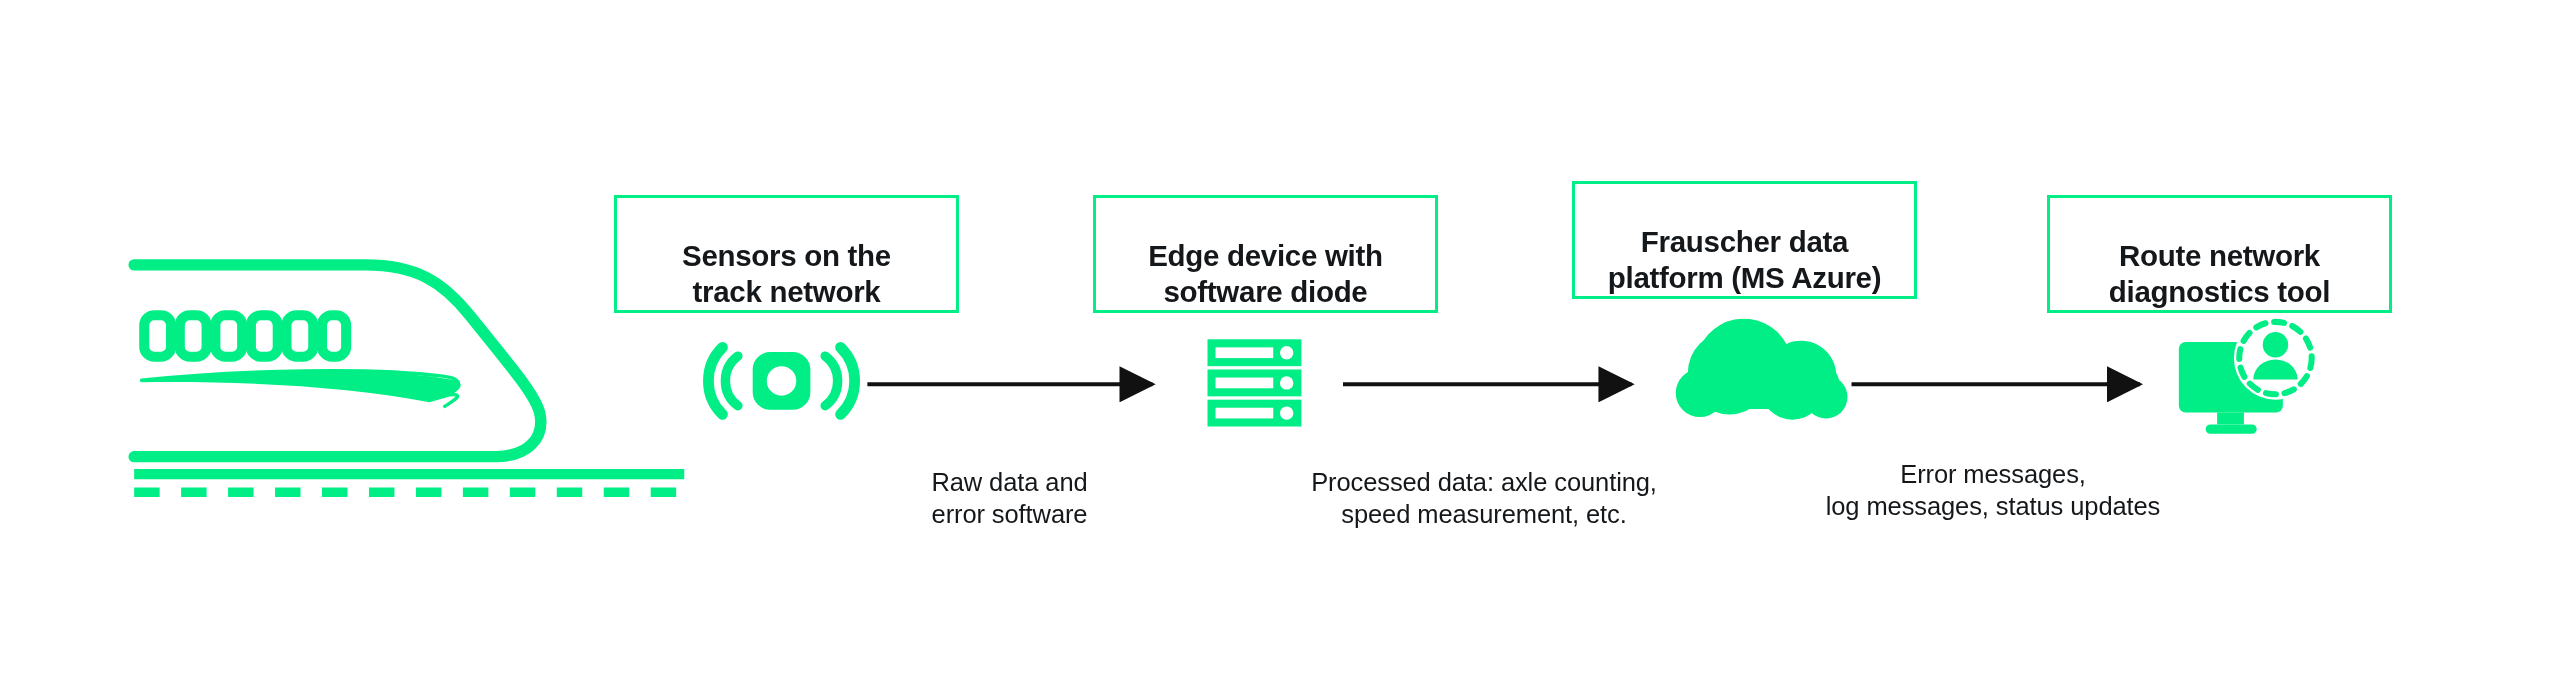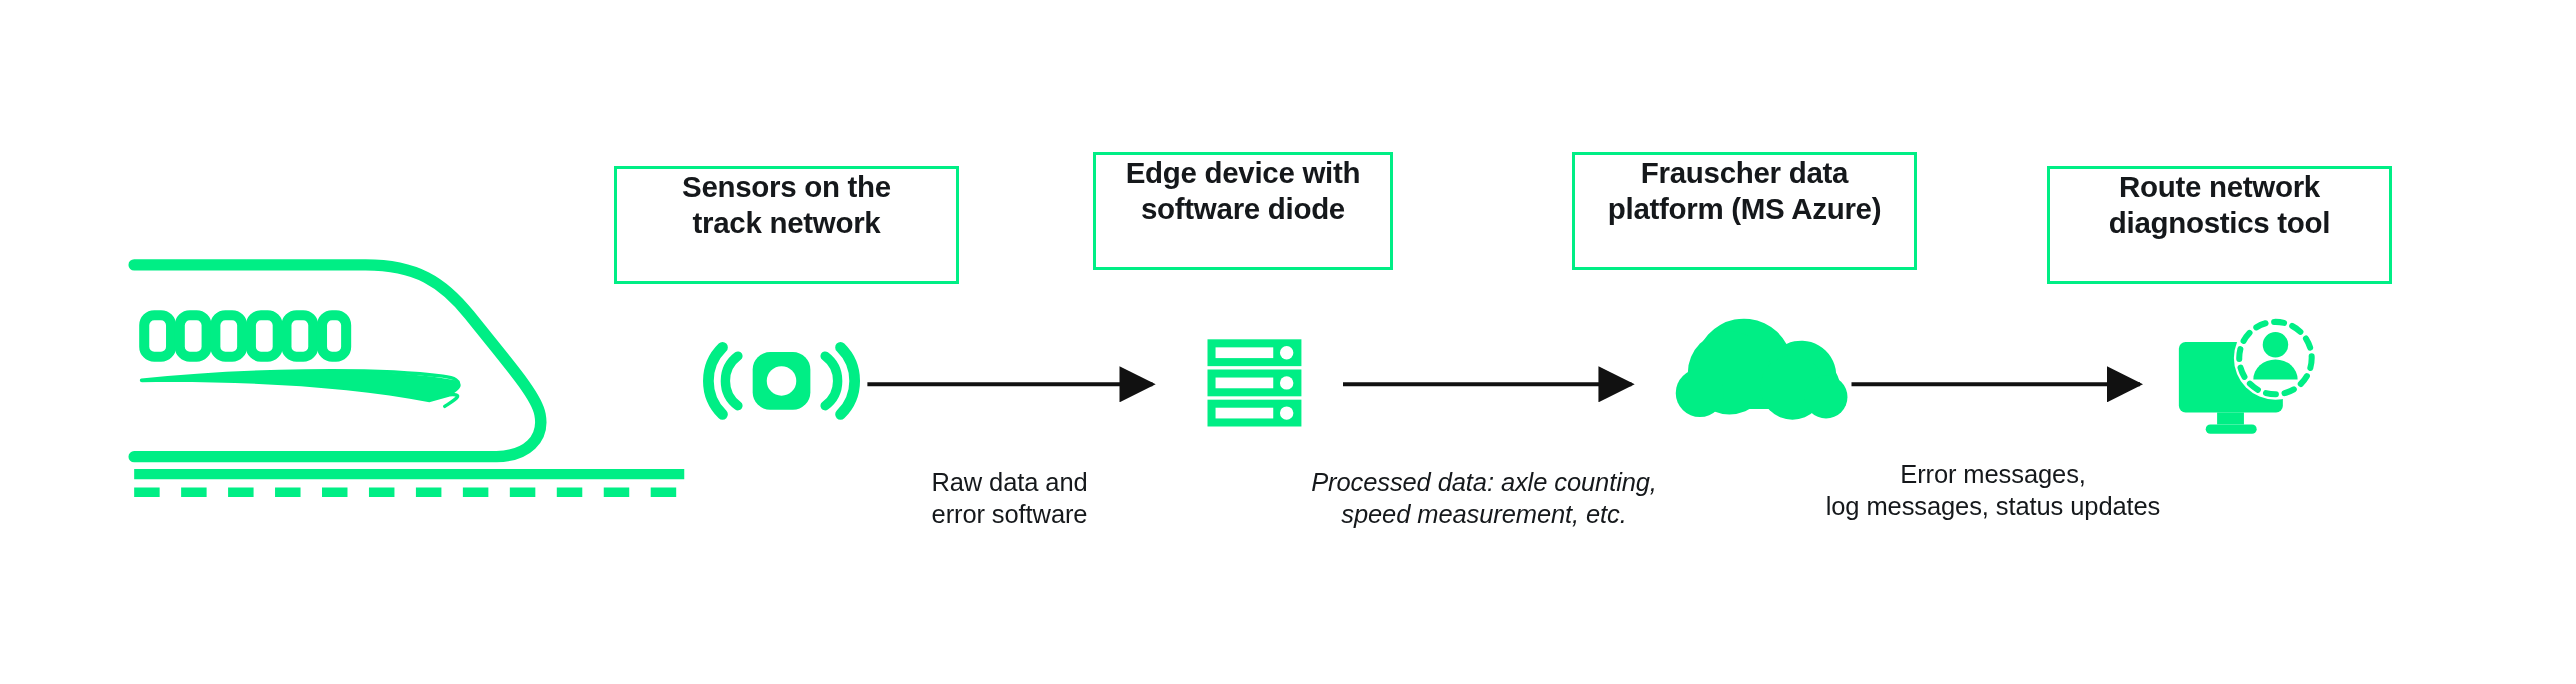--- a/index.html
+++ b/index.html
@@ -11,22 +11,23 @@
     position:relative;
   }
   .canvas{position:absolute;left:0;top:0;width:2576px;height:684px;}
 
   
   .stage-box{
     position:absolute;
     box-sizing:border-box;
     border:3.4px solid var(--accent,#00EE85);
     background:#ffffff;
-    display:flex;align-items:flex-start;justify-content:center;
+    display:flex;align-items:flex-end;justify-content:center;
     text-align:center;
+    margin-top:29px;
   }
   .stage-box .stage-label{
     font-size:29.5px;
     line-height:1.22;
     font-weight:600;
     letter-spacing:-0.3px;
     color:#15181b;
     padding:0 9.4px;
     white-space:pre-line;
   }
@@ -141,41 +142,41 @@
     <line x1="1293" y1="573" x2="1718" y2="573" stroke="#111111" stroke-width="6" marker-end="url(#arrowhead)"></line>
     <line x1="2002" y1="573" x2="2432" y2="573" stroke="#111111" stroke-width="6" marker-end="url(#arrowhead)"></line>
     <line x1="2760" y1="573" x2="3190" y2="573" stroke="#111111" stroke-width="6" marker-end="url(#arrowhead)"></line>
   </svg>
 
   <div class="stage-box" style="left:614px;top:166px;width:345px;height:118px;">
     <div class="stage-label">Sensors on the
 track network</div>
   </div>
 
-  <div class="stage-box" style="left:1093px;top:152px;width:300px;height:118px;">
+  <div class="stage-box" style="left:1093px;top:166px;width:345px;height:118px;">
     <div class="stage-label">Edge device with
 software diode</div>
   </div>
 
   <div class="stage-box" style="left:1572px;top:152px;width:345px;height:118px;">
     <div class="stage-label">Frauscher data
 platform (MS Azure)</div>
   </div>
 
   <div class="stage-box" style="left:2047px;top:166px;width:345px;height:118px;">
     <div class="stage-label">Route network
 diagnostics tool</div>
   </div>
 
   <div class="arrow-caption" style="left:842px;top:433px;width:335px;">
     <span>Raw data and
 error software</span>
   </div>
 
-  <div class="arrow-caption" style="left:1249px;top:433px;width:470px;font-style:italic;">
+  <div class="arrow-caption" style="left:1249px;top:433px;width:470px;">
     <span>Processed data: axle counting,
 speed measurement, etc.</span>
   </div>
 
   <div class="arrow-caption" style="left:1758px;top:425px;width:470px;">
     <span>Error messages,
 log messages, status updates</span>
   </div>
 
 </div>

